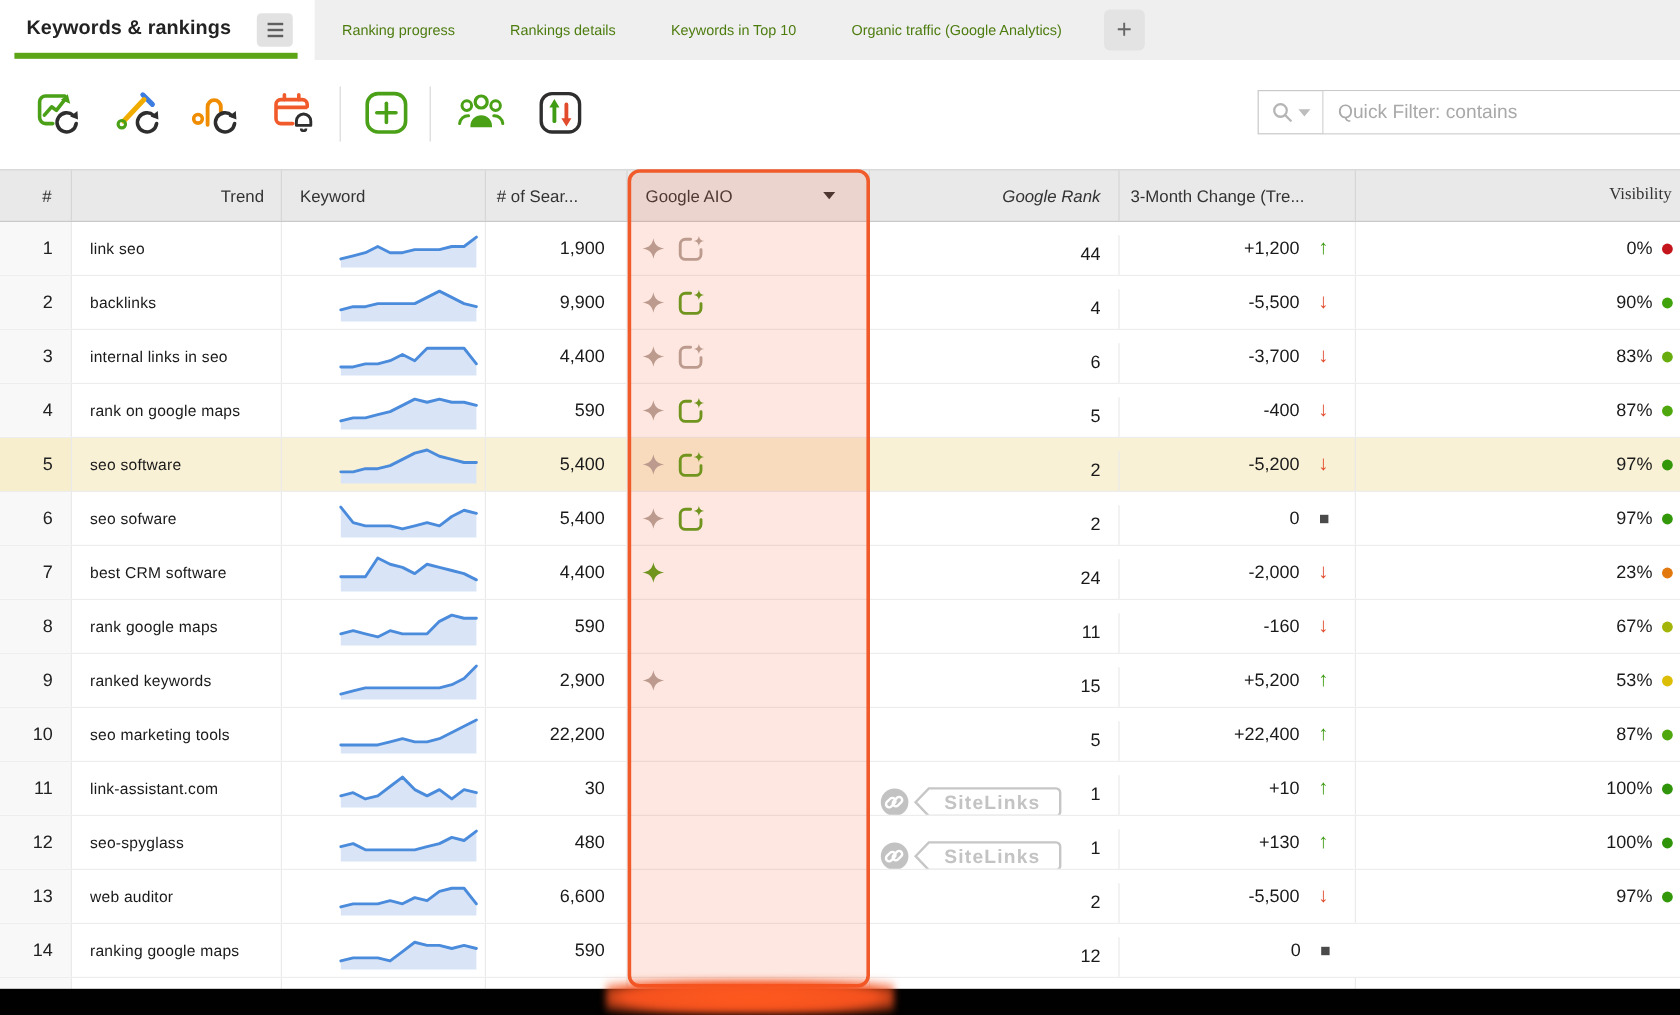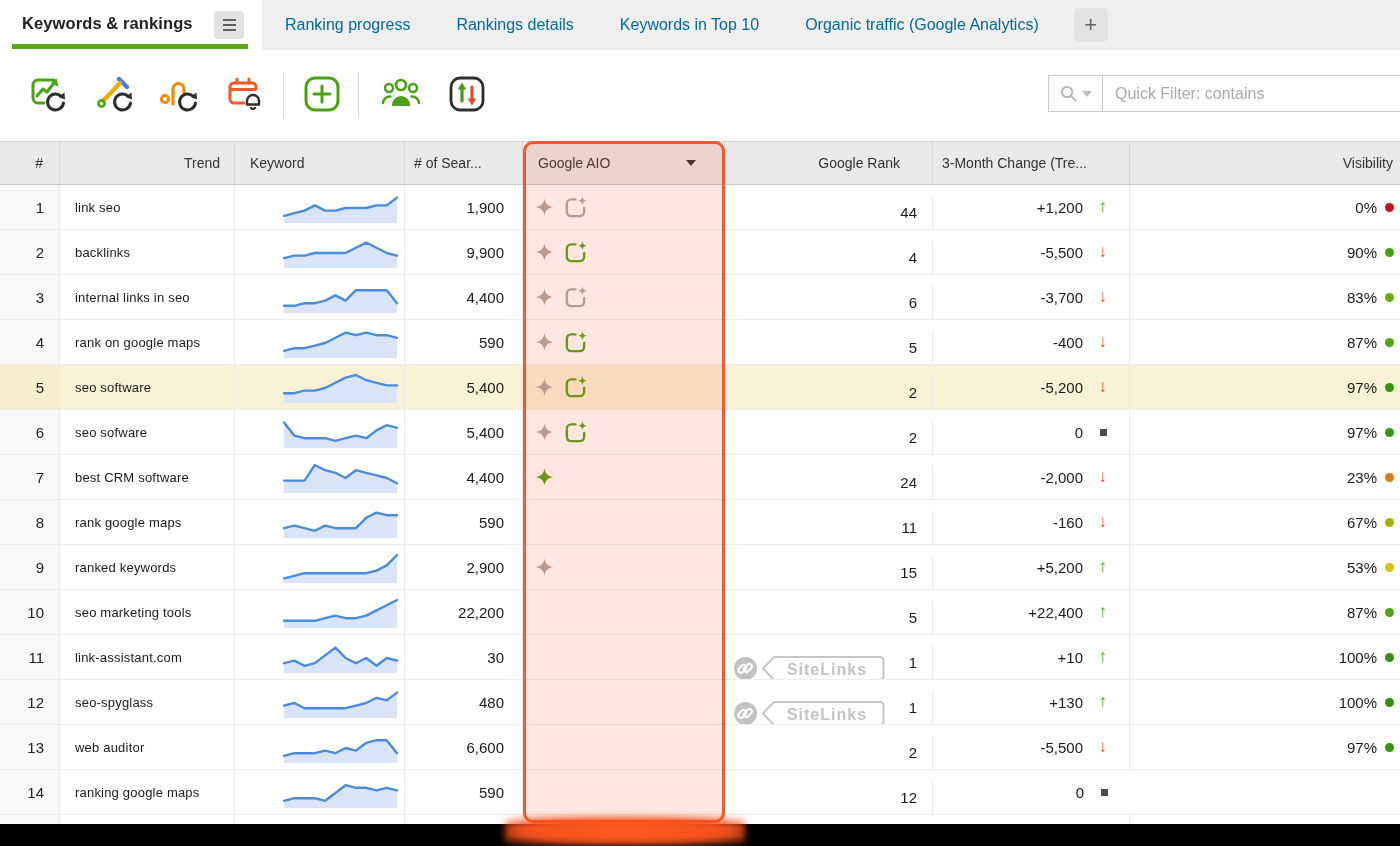--- a/index.html
+++ b/index.html
@@ -8,21 +8,21 @@
 
   
   .tabbar { position:absolute; top:0; left:0; width:1400px; height:50px; background:#fff; }
   .tabbar-grey { position:absolute; left:262px; top:0; width:1138px; height:50px; background:#efefef; }
   .tab-active { position:absolute; left:0; top:0; width:262px; height:50px; background:#fff; }
   .tab-active .lbl { position:absolute; left:22px; top:14px; font-size:16.5px; color:#222; font-weight:bold; letter-spacing:.1px; white-space:nowrap; }
   .hamburger { position:absolute; left:214px; top:11px; width:30px; height:28px; background:#e2e2e2; border-radius:4px; display:flex; flex-direction:column; justify-content:center; align-items:center; gap:3px; cursor:pointer; }
   .hamburger i { display:block; width:13px; height:2px; background:#5f5f5f; }
   .tab-underline { position:absolute; left:12px; top:44px; width:236px; height:5px; background:#5ba516; }
   .tabs-inactive { position:absolute; left:262px; top:0; height:50px; display:flex; align-items:center; }
-  .tab { padding:0 23px; font-size:16px; color:#0369a1; white-space:nowrap; cursor:pointer; }
+  .tab { padding:0 23px; font-size:12px; color:#4d7c0f; white-space:nowrap; cursor:pointer; }
   .add-tab { width:34px; height:34px; margin-left:12px; background:#e3e3e3; border-radius:5px; display:flex; align-items:center; justify-content:center; font-size:22px; color:#666; cursor:pointer; }
 
   
   .toolbar { position:absolute; top:50px; left:0; width:1224px; height:91px; background:#fff; }
   .tbico { position:absolute; top:24px; width:40px; height:40px; cursor:pointer; }
   .tbsep { position:absolute; top:22px; width:1px; height:46px; background:#d9d9d9; }
   .quickfilter { position:absolute; top:25px; left:1048px; width:360px; height:37px; border:1px solid #c9c9c9; background:#fff; display:flex; align-items:stretch; }
   .qf-left { width:54px; display:flex; align-items:center; justify-content:center; gap:4px; border-right:1px solid #c9c9c9; cursor:pointer; }
   .qf-input { flex:1; border:none; outline:none; font-family:"Liberation Sans",sans-serif; font-size:16px; color:#444; padding:0 12px; }
   .qf-input::placeholder { color:#a9a9a9; }
@@ -33,23 +33,23 @@
            display:grid; grid-template-columns:60px 175px 170px 118px 202px 208px 197px 270px; }
   .th { display:flex; align-items:center; font-size:14px; color:#333; border-right:1px solid #d6d6d6; overflow:hidden; white-space:nowrap; cursor:pointer; }
   .th:last-child { border-right:none; }
   .th.ar { justify-content:flex-end; }
   .th-num { justify-content:flex-end; padding-right:16px; }
   .th-kw { padding-left:15px; }
   .th-trend { padding-right:14px; }
   .th-search { padding-left:9px; }
   .th-aio { padding-left:15px; padding-right:28px; }
   .th-aio .caret { margin-left:auto; width:0; height:0; border-left:5px solid transparent; border-right:5px solid transparent; border-top:6px solid #2f2f2f; }
-  .th-rank { padding-right:32px; }
+  .th-rank { padding-right:15px;font-style:italic; }
   .th-change { padding-left:9px; }
-  .th-vis { padding-right:7px; }
+  .th-vis { padding-right:7px;font-family:Liberation Serif, serif; }
 
   .tbody { position:absolute; top:185px; left:0; width:1400px; height:639px; overflow:hidden; background:#fff; }
   .tr { display:grid; grid-template-columns:60px 175px 170px 118px 202px 208px 197px 270px; height:45px; border-bottom:1px solid #ededed; background:#fff; }
   .tr.hl { background:#f8f1d5; }
   .td { display:flex; align-items:center; border-right:1px solid #eaeaea; overflow:hidden; font-size:15px; color:#1a1a1a; }
   .td:last-child { border-right:none; }
   .td-num { justify-content:flex-end; padding-right:15px; background:#f8f8f8; color:#222; }
   .tr.hl .td-num { background:#f6eecd; }
   .td-kw { padding-left:15px; white-space:nowrap; font-size:13px; letter-spacing:.2px; }
   .td-trend { justify-content:flex-end; padding-right:5px; }

